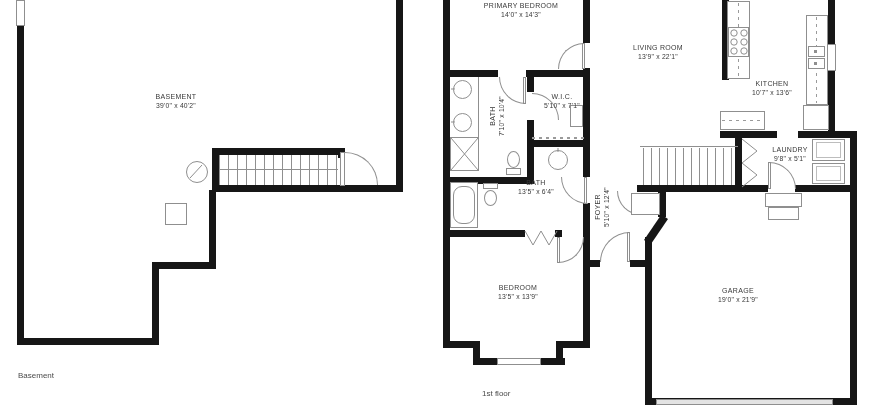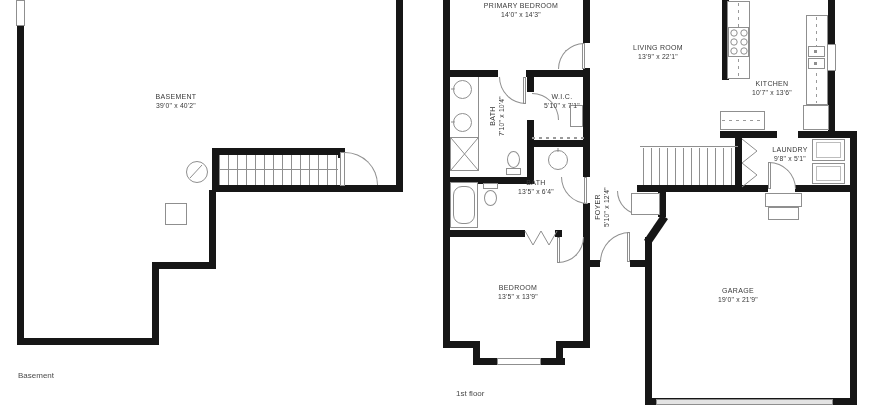--- a/index.html
+++ b/index.html
@@ -233,15 +233,15 @@
     <div class="rn">BEDROOM</div>
     <div class="rd">13'5" x 13'9"</div>
   </div>
 
   <div class="rl" style="left:738px;top:287px">
     <div class="rn">GARAGE</div>
     <div class="rd">19'0" x 21'9"</div>
   </div>
 
   <div class="cap" style="left:18px;top:371px">Basement</div>
-  <div class="cap" style="left:456px;top:389px">1st floor</div>
+  <div class="cap" style="left:482px;top:389px">1st floor</div>
 
 </div>
 
 </body></html>

